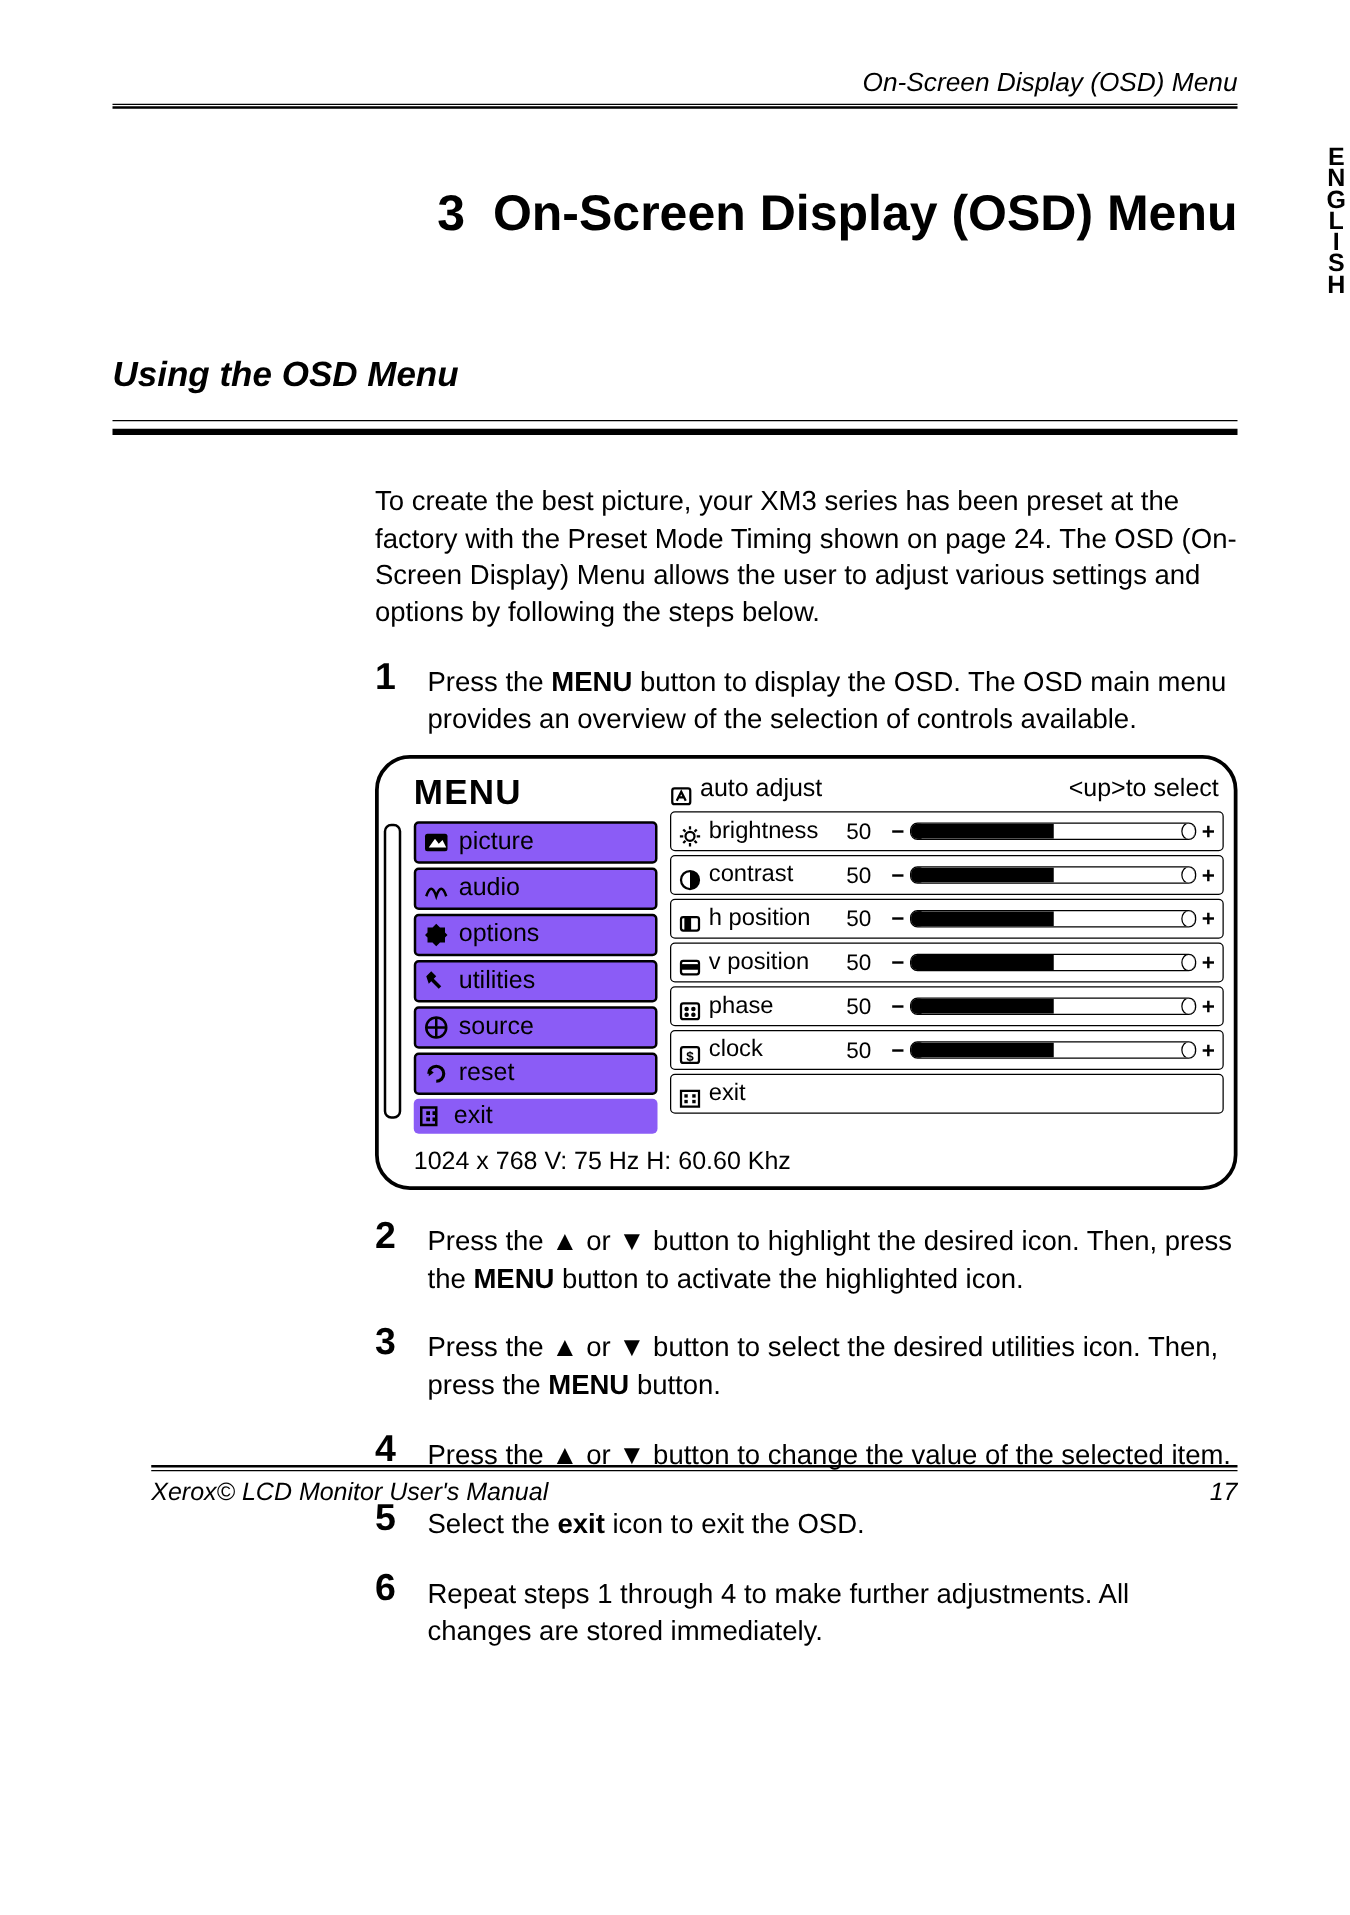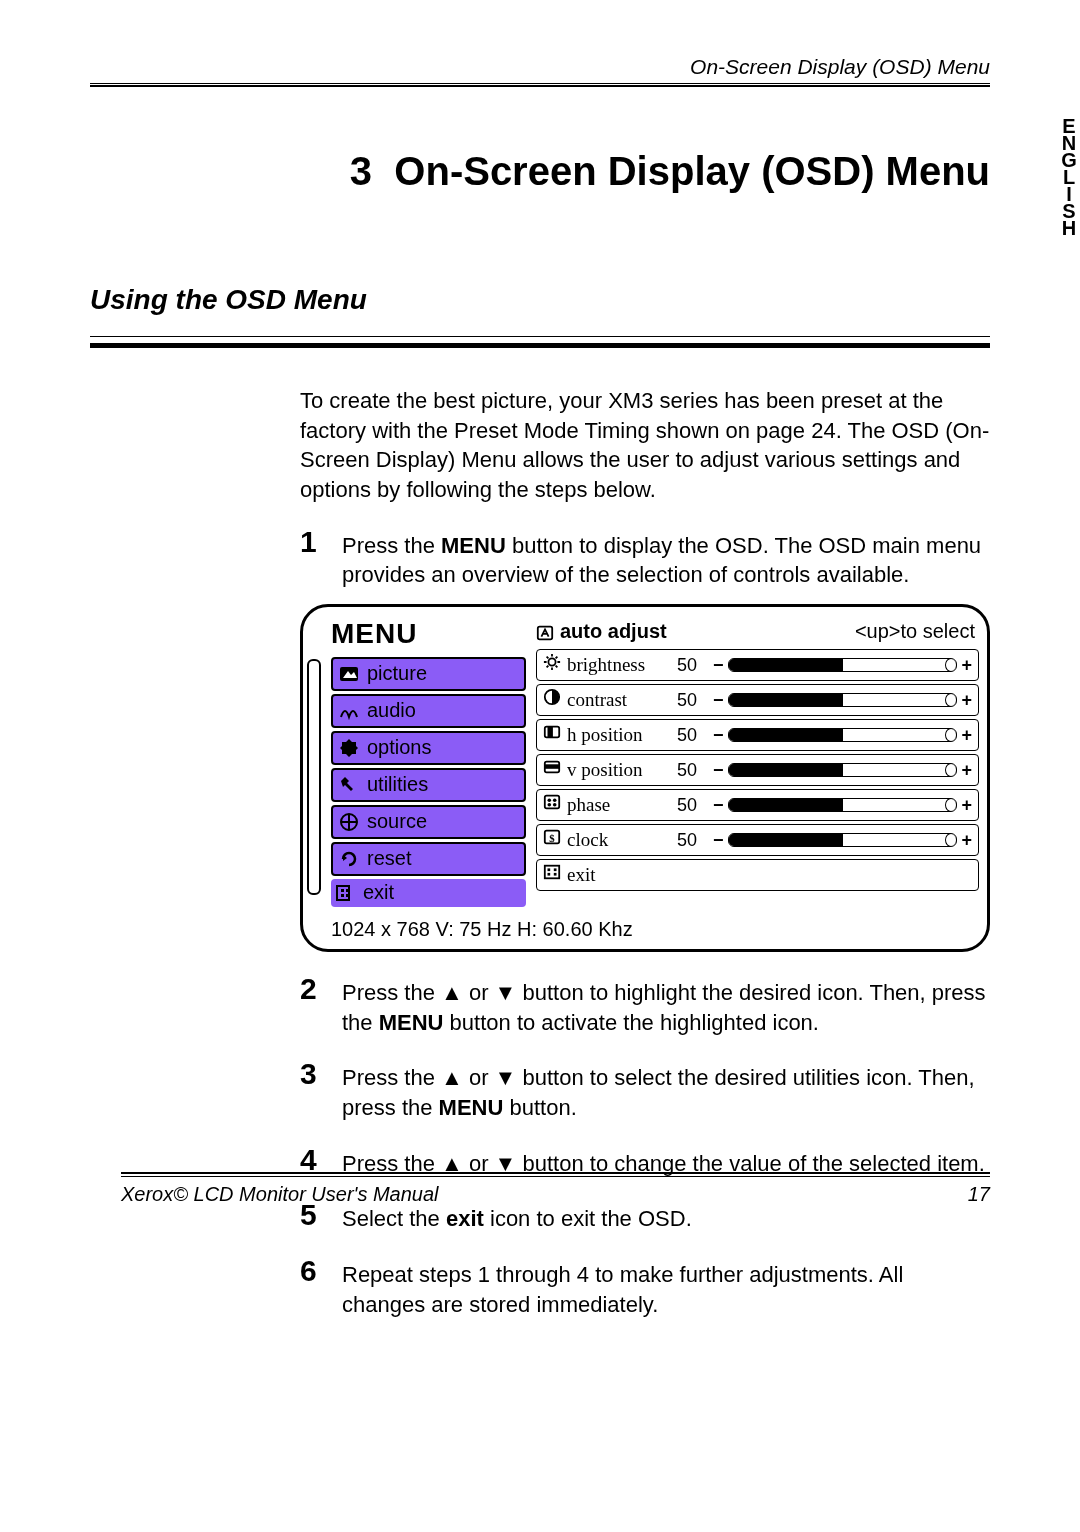--- a/index.html
+++ b/index.html
@@ -143,21 +143,21 @@
     display: flex;
     align-items: center;
     height: 30px;
     border: 1.5px solid #000;
     border-radius: 4px;
     margin-bottom: 3px;
     font-size: 19px;
     padding: 0 6px 0 6px;
     gap: 6px;
   }
-  .osd-right .row .lbl { width: 118px; display:flex; align-items:flex-start; gap:6px;font-family:Liberation Serif, serif;}
+  .osd-right .row .lbl { width: 118px; display:flex; align-items:flex-end; gap:6px;}
   .osd-right .row .val { width: 40px; text-align:center; font-size:18px;}
   .slider {
     flex: 1;
     display: flex;
     align-items: center;
     gap: 4px;
   }
   .slider .minus, .slider .plus { font-size: 18px; font-weight: bold; }
   .slider .track {
     flex: 1;
@@ -313,21 +313,21 @@
                       <rect x="6" y="11" width="3" height="3" fill="#000"></rect>
                       <rect x="11" y="6" width="3" height="3" fill="#000"></rect>
                       <rect x="11" y="11" width="3" height="3" fill="#000"></rect>
                     </svg></span>
                 <span>exit</span>
               </div>
             </div>
 
             <div class="osd-right">
               <div class="top-row">
-                <span style="display:flex;align-items:center;gap:6px;font-weight:bold;">
+                <span style="display:flex;align-items:flex-end;gap:6px;">
                   <span class="mini-icon"><svg viewBox="0 0 20 20">
                         <rect x="2" y="3" width="16" height="14" rx="2" fill="none" stroke="#000" stroke-width="2"></rect>
                         <path d="M6 14 L10 6 L14 14 M7.5 11 L12.5 11" stroke="#000" stroke-width="2" fill="none"></path>
                       </svg></span>
                   <span>auto adjust</span>
                 </span>
                 <span>&lt;up&gt;to select</span>
               </div>
 
               <div class="row">

